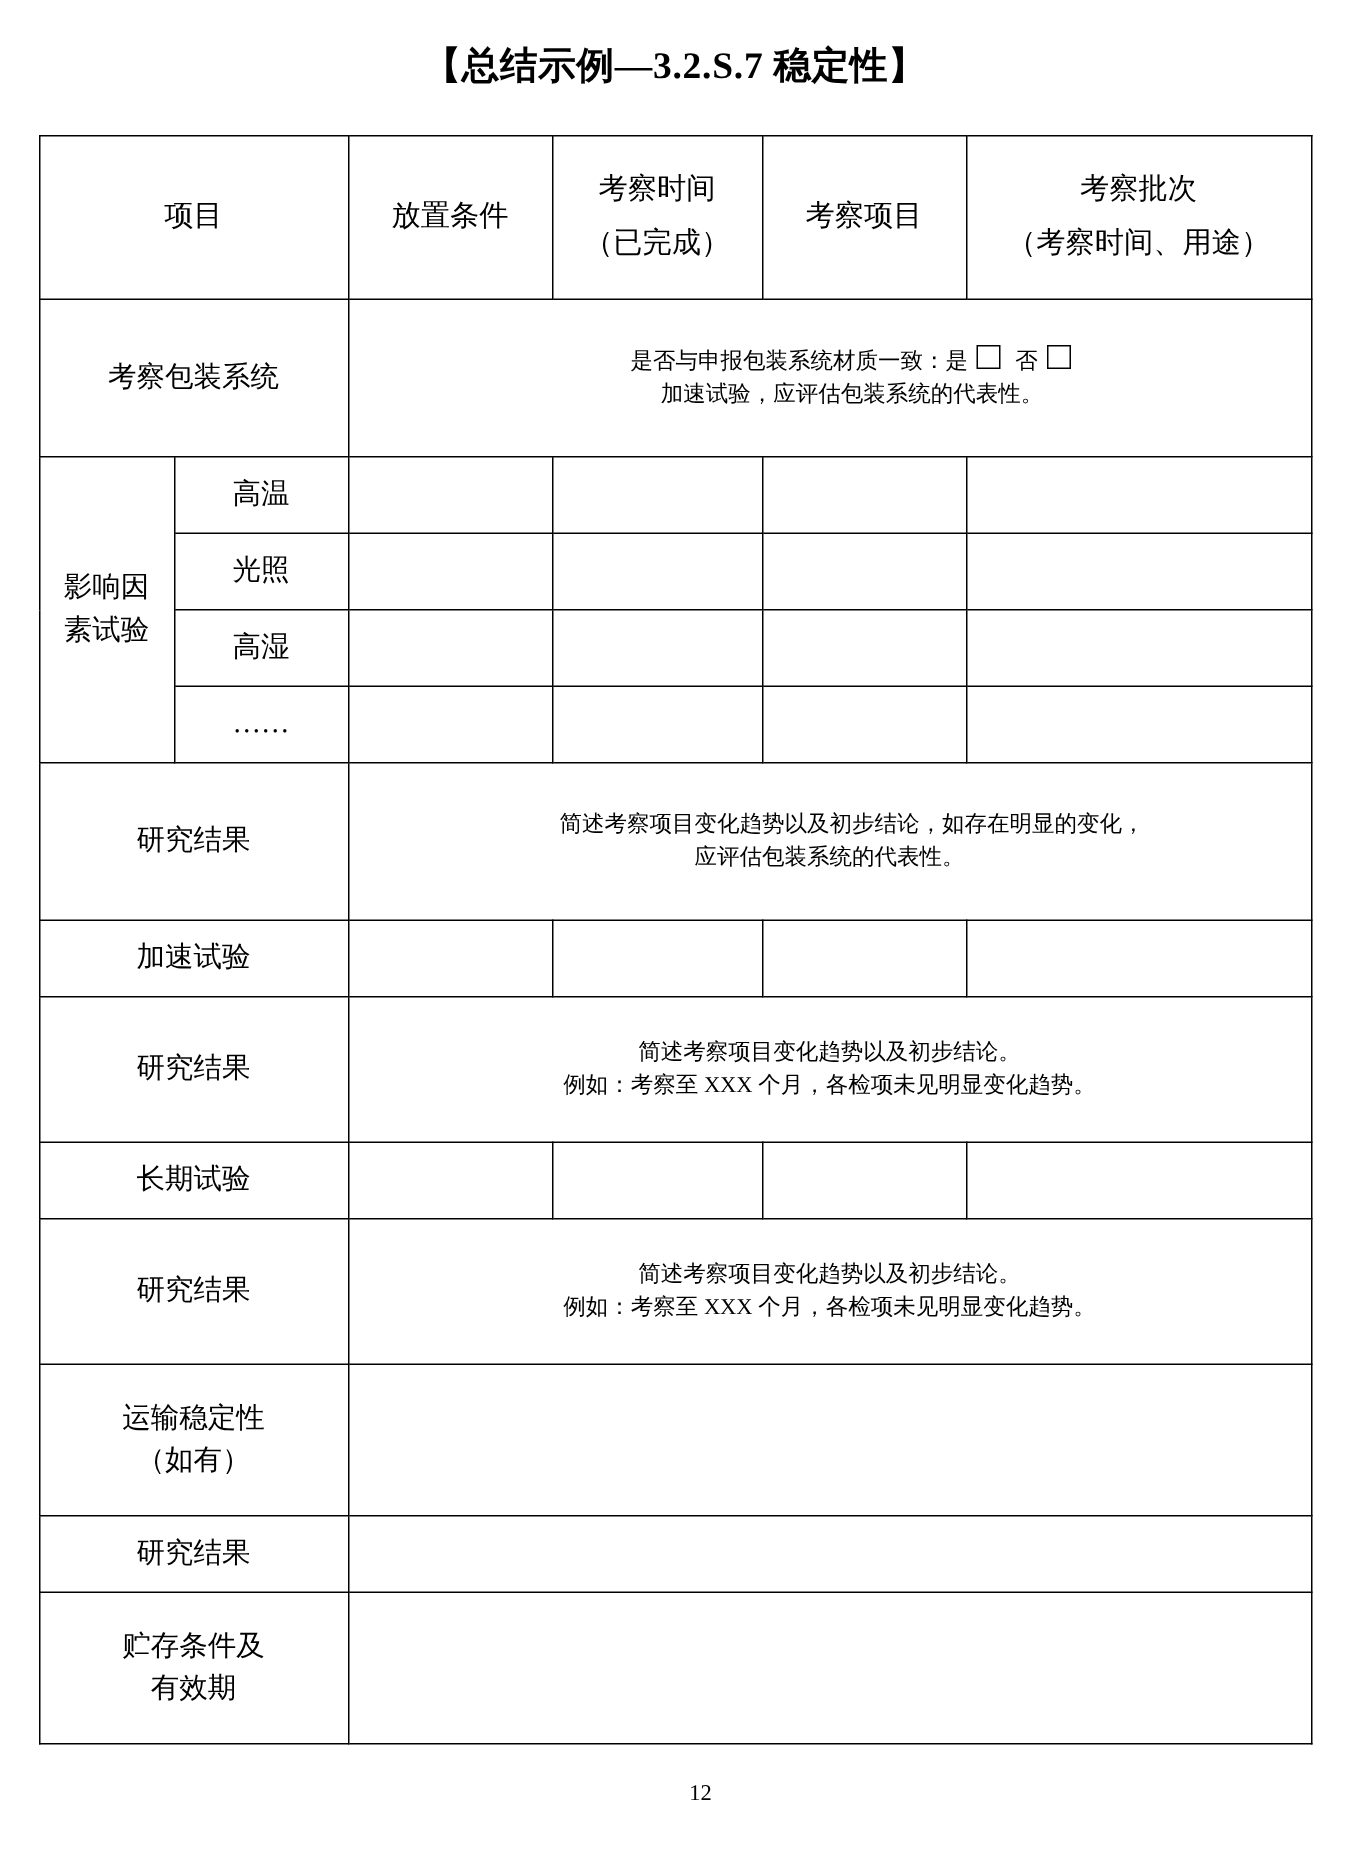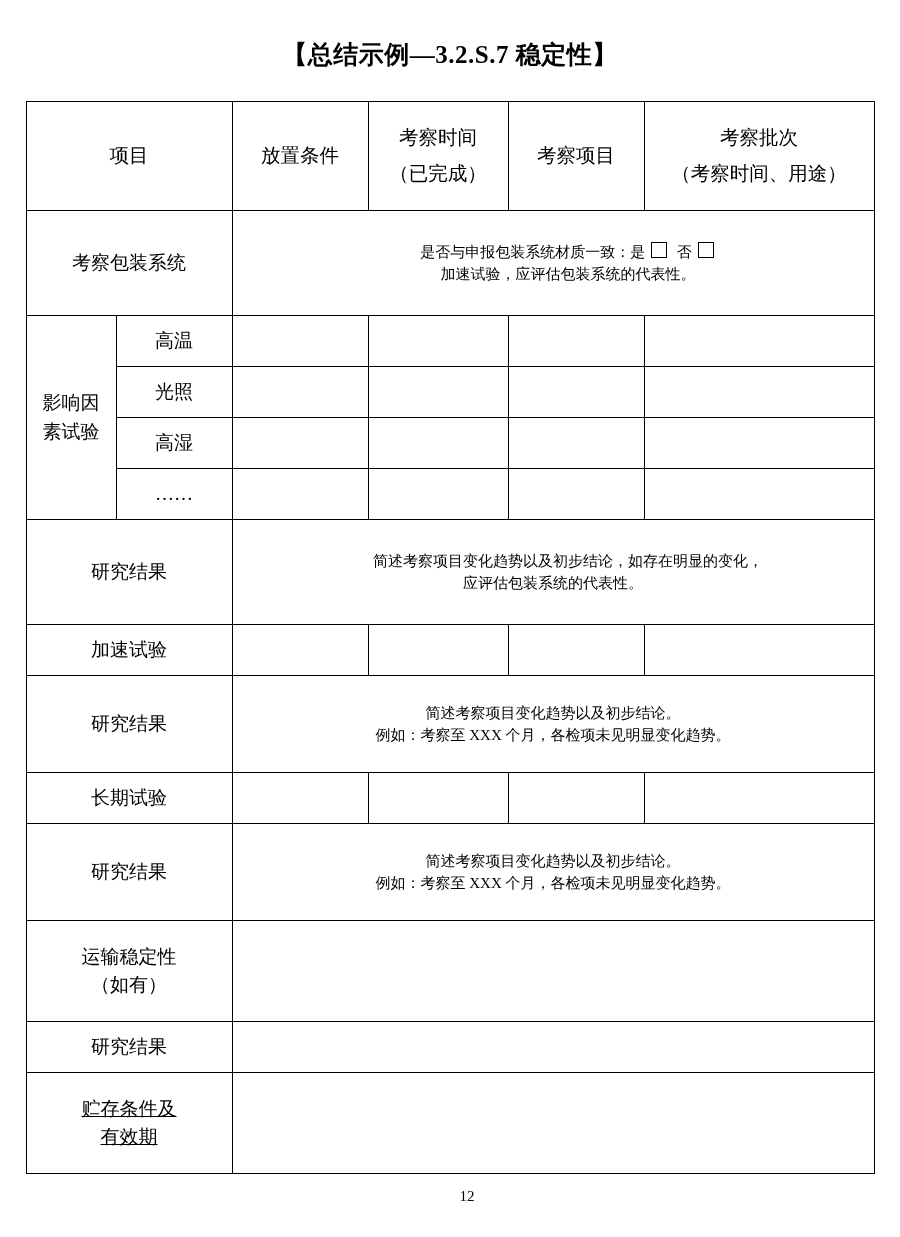--- a/index.html
+++ b/index.html
@@ -12,21 +12,21 @@
     height: 1237px;
     font-family: "Liberation Serif", "DejaVu Serif", serif;
     color: #000000;
     position: relative;
     overflow: hidden;
   }
   .page {
     width: 900px;
     height: 1237px;
     box-sizing: border-box;
-    padding: 16px;
+    padding: 5px;
     position: relative;
   }
   .doc-title {
     text-align: center;
     font-size: 25px;
     font-weight: bold;
     letter-spacing: 0.5px;
     margin: 0;
     padding: 22px 0 14px 0;
     font-family: "Liberation Serif", "DejaVu Serif", serif;
@@ -96,21 +96,21 @@
   }
   .h-pack { height: 104px; }
   .h-sub { height: 50px; }
   .h-res1 { height: 104px; }
   .h-accel { height: 50px; }
   .h-res2 { height: 96px; }
   .h-long { height: 50px; }
   .h-res3 { height: 96px; }
   .h-trans { height: 100px; }
   .h-res4 { height: 50px; }
-  .h-store { height: 100px; text-decoration: underline; }
+  .h-store { height: 100px; }
   .page-num {
     position: absolute;
     left: 0;
     right: 0;
     bottom: 32px;
     text-align: center;
     font-size: 15px;
     font-family: "Liberation Serif", "DejaVu Serif", serif;
     margin-left: 34px;
   }

